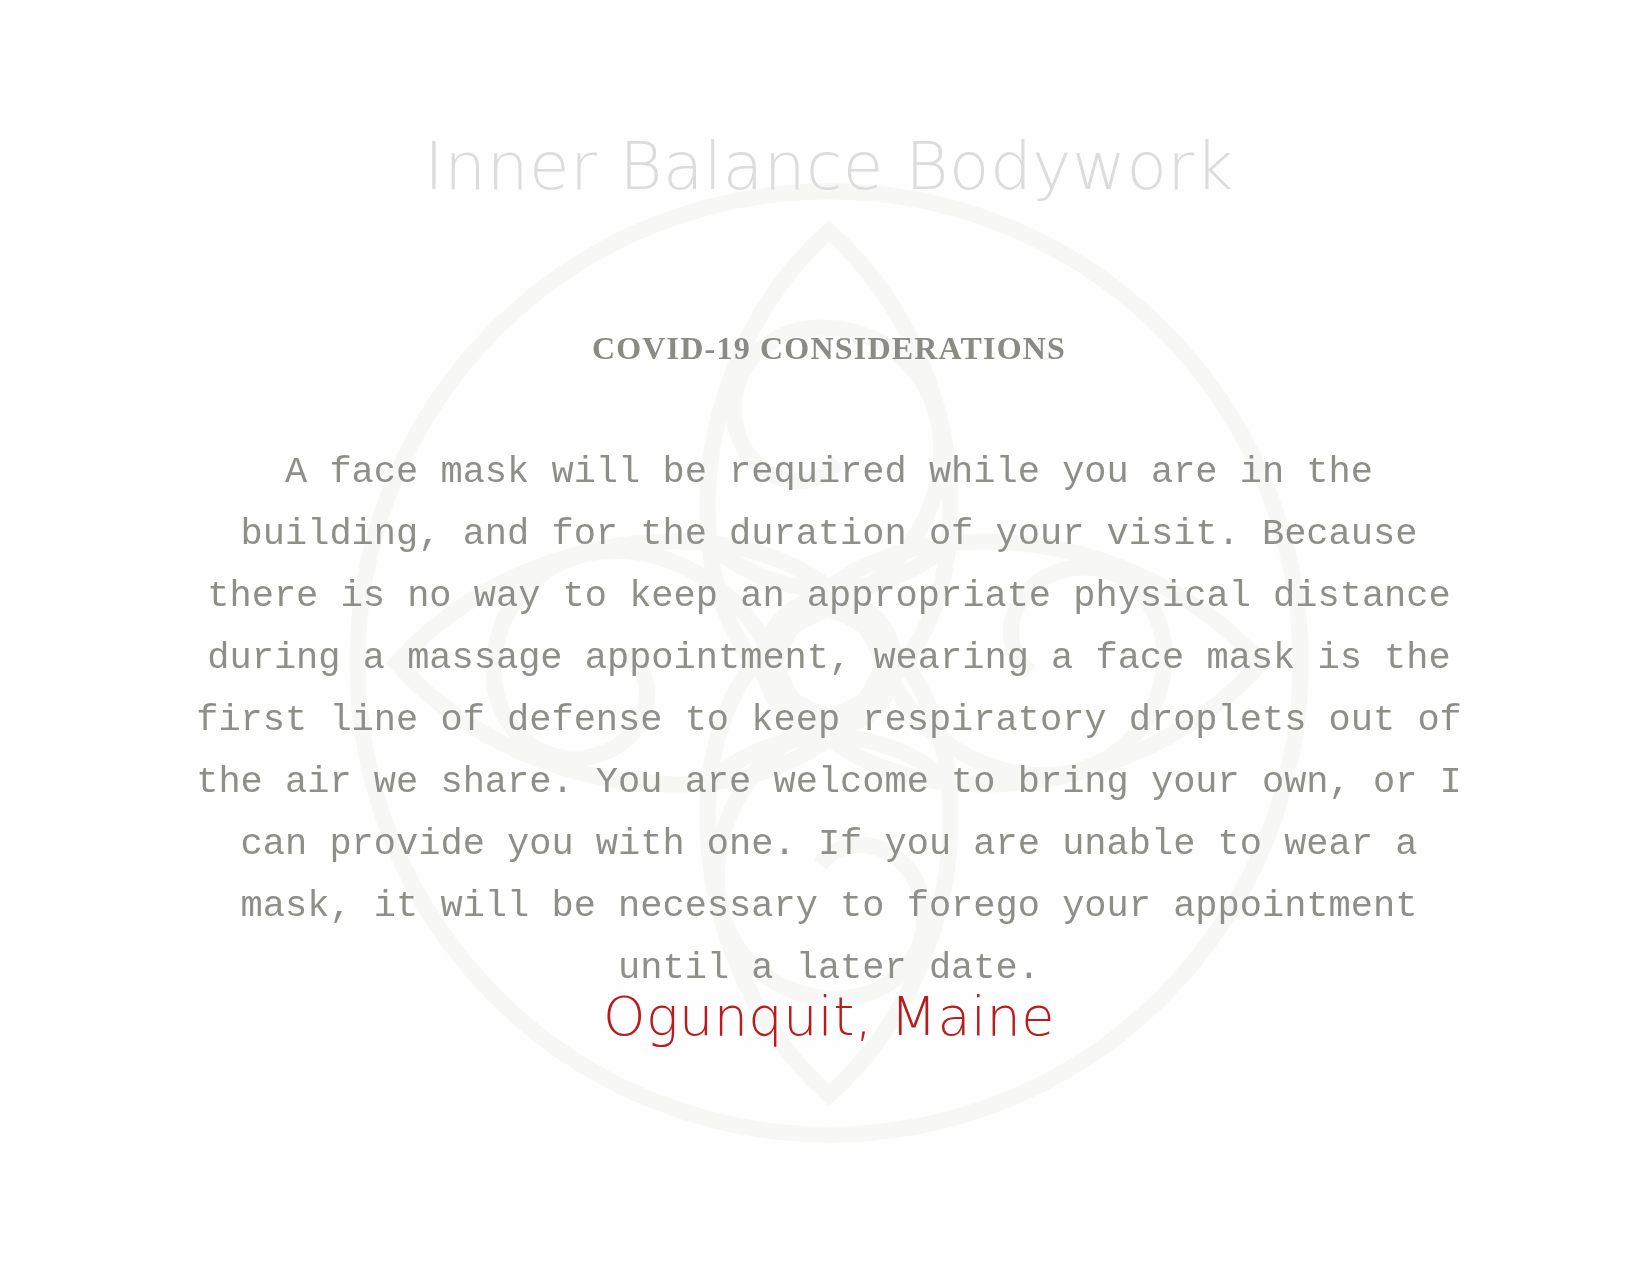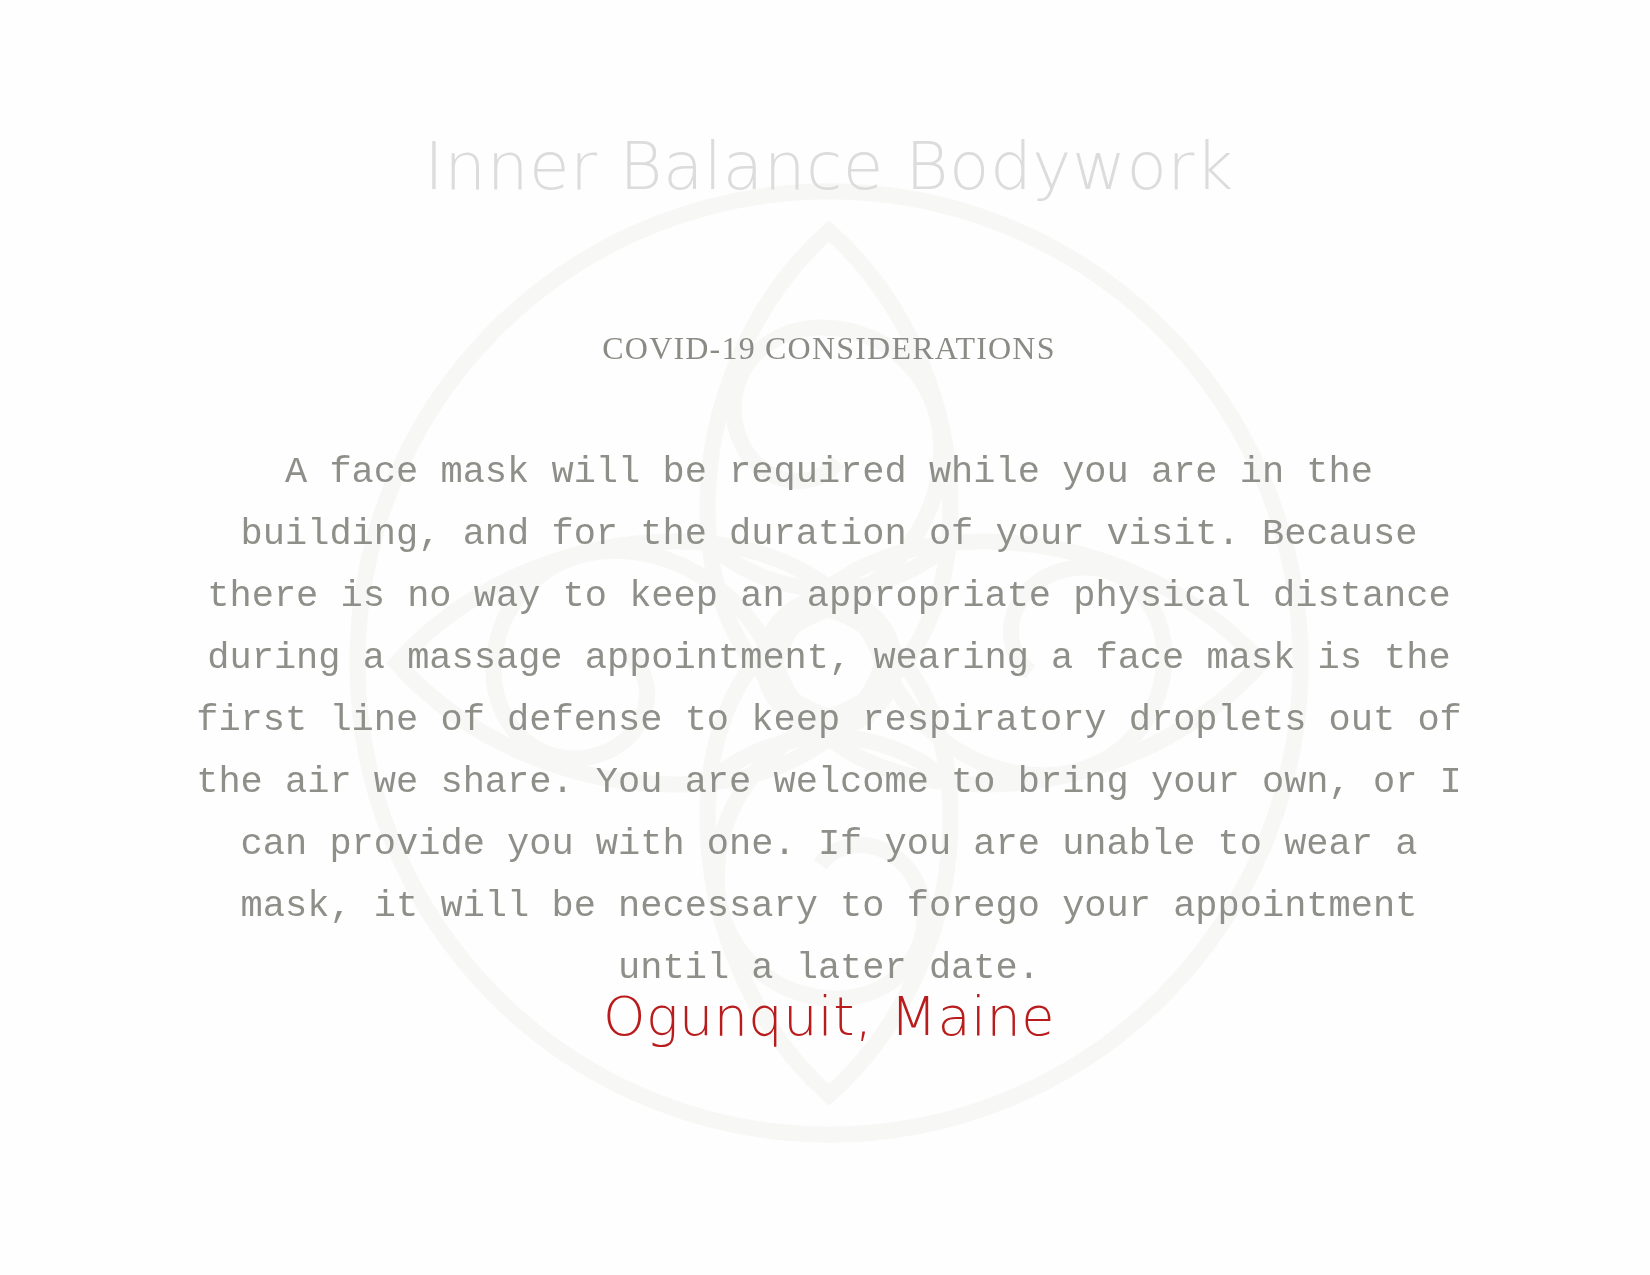--- a/index.html
+++ b/index.html
@@ -74,21 +74,21 @@
     width: 1300px;
     text-align: center;
   }
 
   .section-title {
     font-family: "Liberation Serif", serif;
     font-size: 32px;
     letter-spacing: 1.2px;
     color: #8b8b85;
     margin: 0 0 74px 0;
-    font-weight: 400;
+    font-weight: 700;
   }
 
   .paragraph {
     font-family: Liberation Mono, monospace;
     font-size: 37px;
     line-height: 62px;
     color: #8f8f89;
     margin: 0;
     padding: 0 8px;
   }

